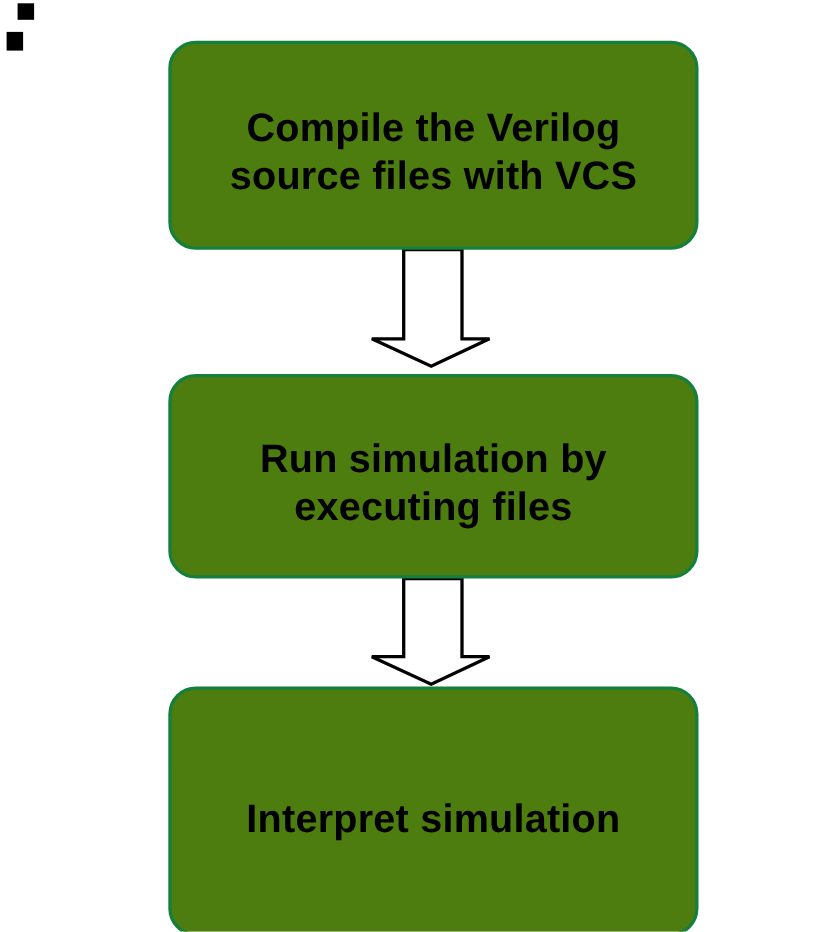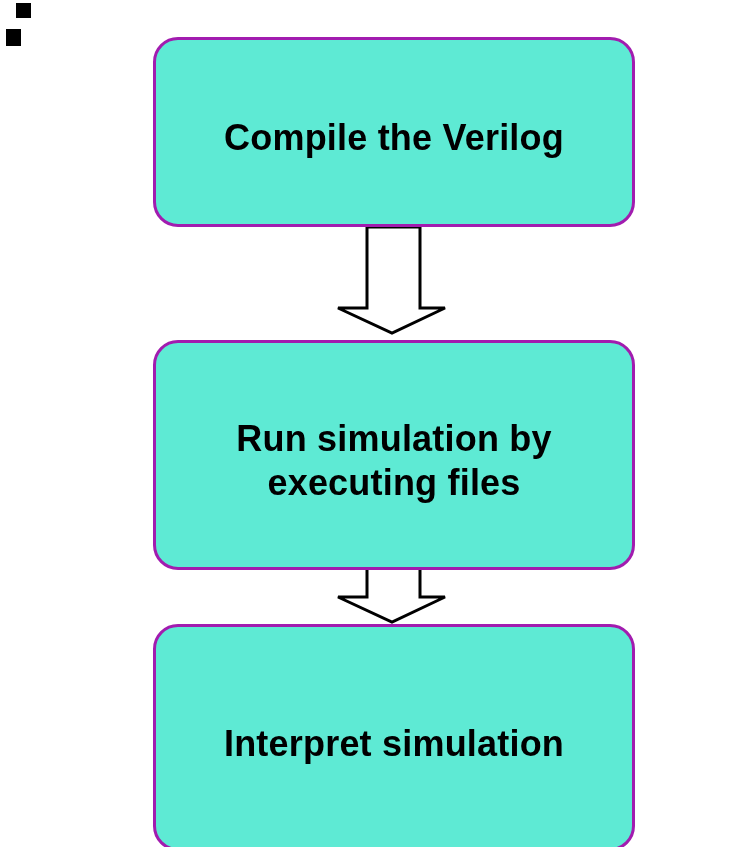--- a/index.html
+++ b/index.html
@@ -20,39 +20,39 @@
     left: 0;
     top: 0;
     width: 754px;
     height: 847px;
   }
   .flow-node {
     position: absolute;
     left: 153px;
     width: 482px;
     box-sizing: border-box;
-    background: #5eead4;
-    border: 3px solid #a21caf;
+    background: #4d7c0f;
+    border: 3px solid #15803d;
     border-radius: 25px;
     display: flex;
     align-items: center;
     justify-content: center;
     text-align: center;
   }
   .node-label {
     margin-top: 12px;
     font-weight: bold;
     font-size: 36px;
     line-height: 44px;
     color: #000000;
     letter-spacing: 0.2px;
   }
   .node-line { display: block; }
   #node-compile   { top: 37px;  height: 190px; }
-  #node-run       { top: 340px; height: 230px; }
+  #node-run       { top: 340px; height: 186px; }
   #node-interpret { top: 624px; height: 227px; }
   .artifact-square {
     position: absolute;
     background: #000000;
   }
   #artifact-square-1 { left: 16px; top: 3px;  width: 15px; height: 15px; }
   #artifact-square-2 { left: 6px;  top: 29px; width: 15px; height: 17px; }
 </style>
 </head>
 <body>
@@ -63,20 +63,21 @@
   <div class="artifact-square" id="artifact-square-2"></div>
 
   <svg class="arrow-layer" viewBox="0 0 754 847">
     <polygon points="367,227 367,308 338,308 392,333 445,308 420,308 420,227" fill="#ffffff" stroke="#000000" stroke-width="3" stroke-linejoin="miter"></polygon>
     <polygon points="367,526 367,597 338,597 392,622 445,597 420,597 420,526" fill="#ffffff" stroke="#000000" stroke-width="3" stroke-linejoin="miter"></polygon>
   </svg>
 
   <div class="flow-node" id="node-compile">
     <div class="node-label">
       <span class="node-line">Compile the Verilog</span>
+      <span class="node-line">source files with VCS</span>
     </div>
   </div>
 
   <div class="flow-node" id="node-run">
     <div class="node-label">
       <span class="node-line">Run simulation by</span>
       <span class="node-line">executing files</span>
     </div>
   </div>
 

